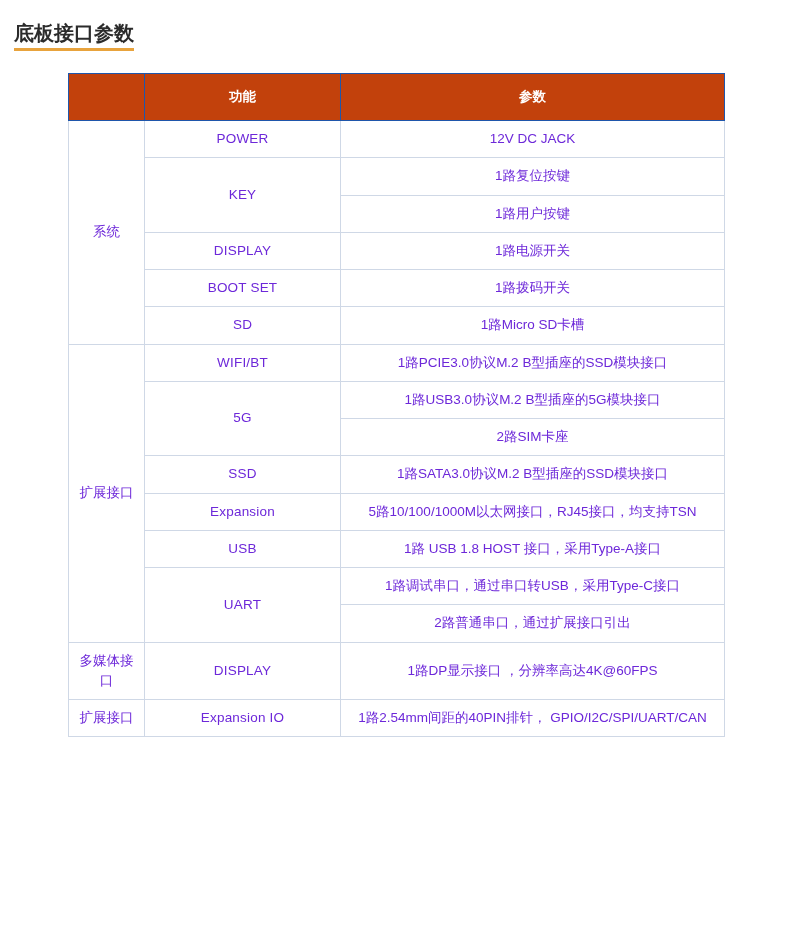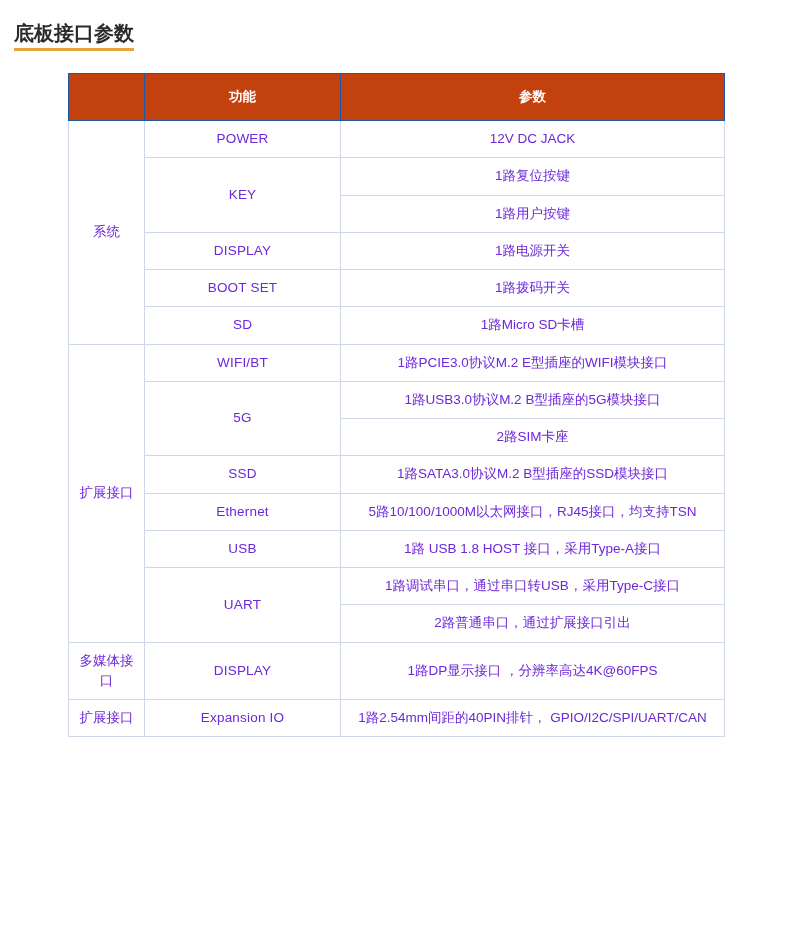--- a/index.html
+++ b/index.html
@@ -122,35 +122,35 @@
           <td class="func">BOOT SET</td>
           <td class="param">1路拨码开关</td>
         </tr>
         <tr>
           <td class="func">SD</td>
           <td class="param">1路Micro SD卡槽</td>
         </tr>
         <tr>
           <td class="cat" rowspan="8">扩展接口</td>
           <td class="func">WIFI/BT</td>
-          <td class="param">1路PCIE3.0协议M.2 E型插座的WIFI模块接口</td>
+          <td class="param">1路PCIE3.0协议M.2 B型插座的SSD模块接口</td>
         </tr>
         <tr>
           <td class="func" rowspan="2">5G</td>
           <td class="param">1路USB3.0协议M.2 B型插座的5G模块接口</td>
         </tr>
         <tr>
           <td class="param">2路SIM卡座</td>
         </tr>
         <tr>
           <td class="func">SSD</td>
           <td class="param">1路SATA3.0协议M.2 B型插座的SSD模块接口</td>
         </tr>
         <tr>
-          <td class="func">Ethernet</td>
+          <td class="func">Expansion</td>
           <td class="param">5路10/100/1000M以太网接口，RJ45接口，均支持TSN</td>
         </tr>
         <tr>
           <td class="func">USB</td>
           <td class="param">1路 USB 1.8 HOST 接口，采用Type-A接口</td>
         </tr>
         <tr>
           <td class="func" rowspan="2">UART</td>
           <td class="param">1路调试串口，通过串口转USB，采用Type-C接口</td>
         </tr>

